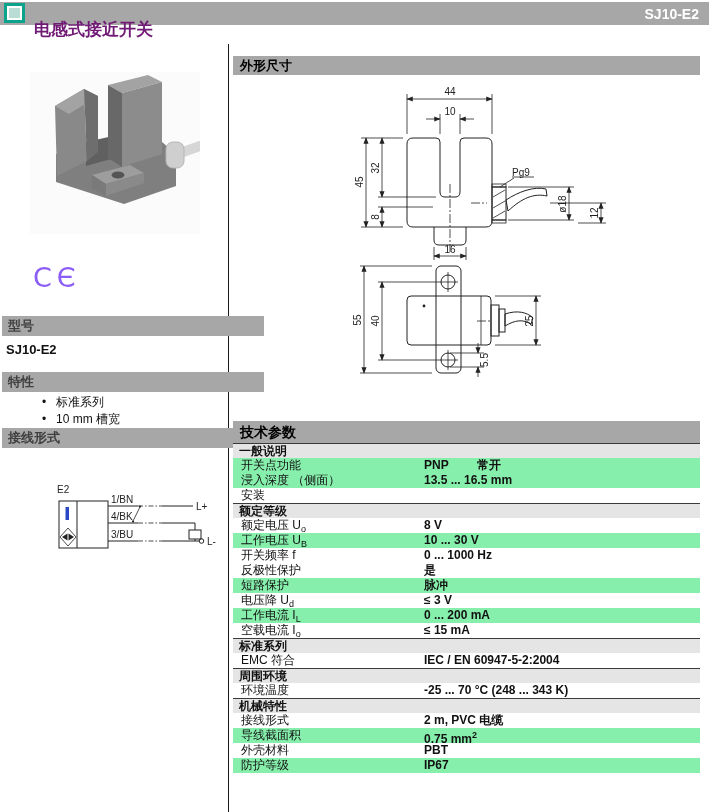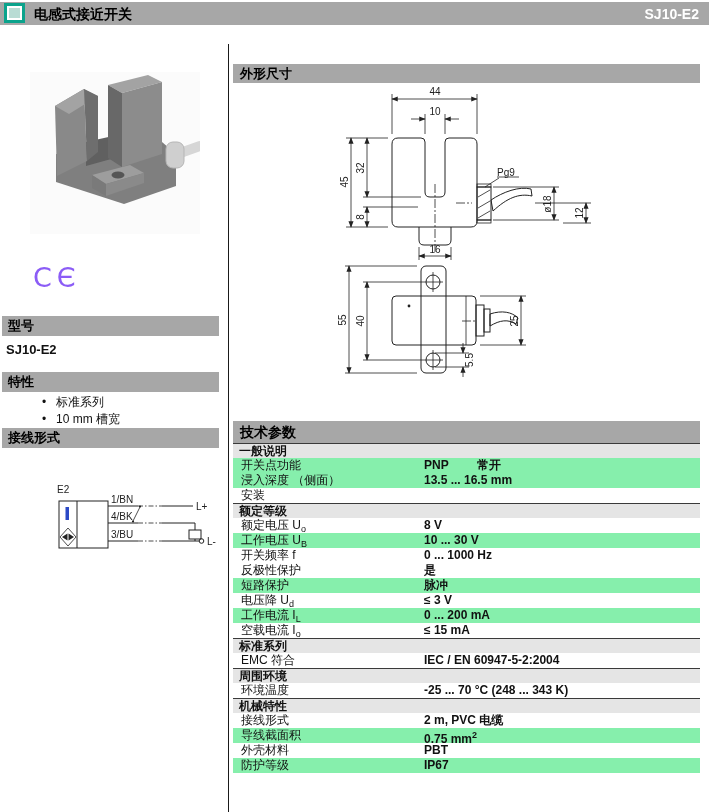--- a/index.html
+++ b/index.html
@@ -1,41 +1,41 @@
 <!DOCTYPE html>
 <html><head>
 <meta charset="utf-8">
 <style>
   html,body{margin:0;padding:0;background:#fff;}
   body{width:709px;height:812px;position:relative;font-family:"Liberation Sans",sans-serif;color:#111;overflow:hidden;}
 
   
   .main-header{position:absolute;left:0;top:2px;width:709px;height:23px;background:#a7a7a7;}
   .brand-icon{position:absolute;left:4px;top:1px;width:15px;height:14px;background:#b9dcd4;border:3px solid #0ba38c;box-shadow:inset 0 0 0 2px #ffffff;}
-  .main-title{position:absolute;left:34px;top:4px;font-size:14px;font-weight:bold;color:#000000;}
+  .main-title{position:absolute;left:34px;top:16px;font-size:17px;font-weight:bold;color:#701a75;}
   .main-model{position:absolute;right:10px;top:4px;font-size:14px;font-weight:bold;color:#fff;}
 
   
   .vdivider{position:absolute;left:228px;top:44px;width:1px;height:768px;background:#1a1a1a;}
 
   
   .photo-wrap{position:absolute;left:30px;top:72px;width:170px;height:162px;}
   .ce-mark{position:absolute;left:33px;top:262px;font-size:27px;letter-spacing:5px;color:#8b5cf6;font-family:"DejaVu Sans",sans-serif;}
-  .lbar{position:absolute;left:2px;width:217px;height:20px;background:#a7a7a7;font-size:13px;font-weight:bold;color:#000000;line-height:20px;padding-left:6px;box-sizing:border-box;}
+  .lbar{position:absolute;left:2px;width:262px;height:20px;background:#a7a7a7;font-size:13px;font-weight:bold;color:#404040;line-height:20px;padding-left:6px;box-sizing:border-box;}
   .bar-model{top:316px;} .bar-feat{top:372px;} .bar-wire{top:428px;}
   .model-value{position:absolute;left:6px;top:342px;font-size:13px;font-weight:bold;}
   .feat-list{position:absolute;left:6px;top:394px;font-size:12px;}
   .feat-item{height:17px;line-height:17px;margin-left:36px;}
   .feat-item .dot{display:inline-block;width:14px;}
   .wiring-wrap{position:absolute;left:45px;top:481px;width:175px;height:85px;}
 
   
   .rbar{position:absolute;left:233px;width:467px;height:19px;background:#a7a7a7;font-size:13px;font-weight:bold;color:#000;line-height:19px;padding-left:7px;box-sizing:border-box;}
-  .bar-dim{top:64px;} .bar-spec{top:421px;height:22px;line-height:22px;font-size:14px;}
-  .dim-wrap{position:absolute;left:219px;top:84px;width:467px;height:336px;}
+  .bar-dim{top:56px;} .bar-spec{top:421px;height:22px;line-height:22px;font-size:14px;}
+  .dim-wrap{position:absolute;left:234px;top:84px;width:467px;height:336px;}
 
   
   .spec-table{position:absolute;left:233px;top:443px;width:467px;}
   .tsection{height:14px;line-height:14px;border-top:1px solid #3a3a3a;font-weight:bold;font-size:12px;padding-left:6px;background:#e5e5e5;}
   .trow{position:relative;height:15px;line-height:15px;font-size:12px;background:#fff;}
   .trow.shade{background:#86efac;text-decoration:underline;}
   .tlabel{position:absolute;left:8px;white-space:nowrap;}
   .tvalue{position:absolute;left:191px;font-weight:bold;white-space:nowrap;}
   .tvalue2{position:absolute;left:244px;font-weight:bold;white-space:nowrap;}
   sub{font-size:9px;} sup{font-size:9px;}

